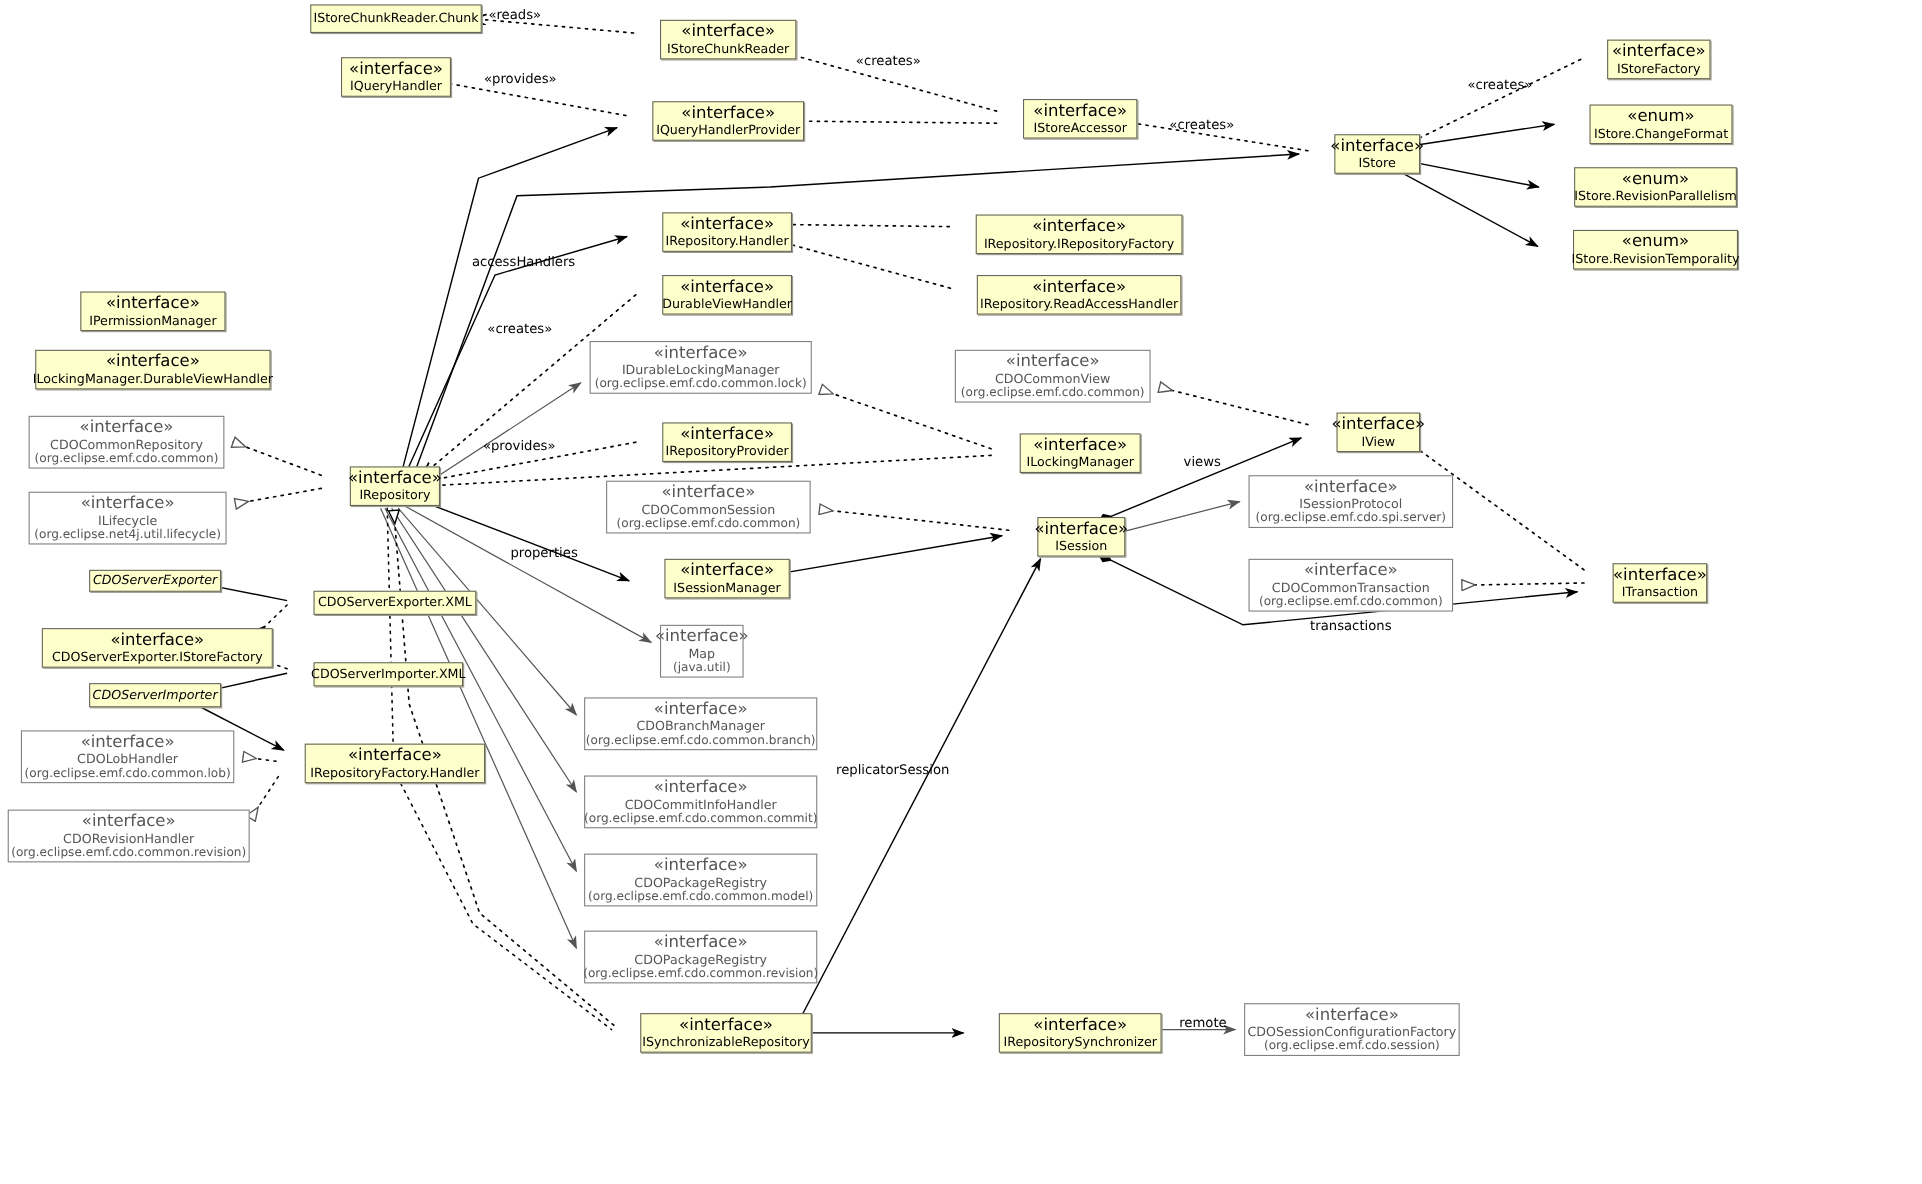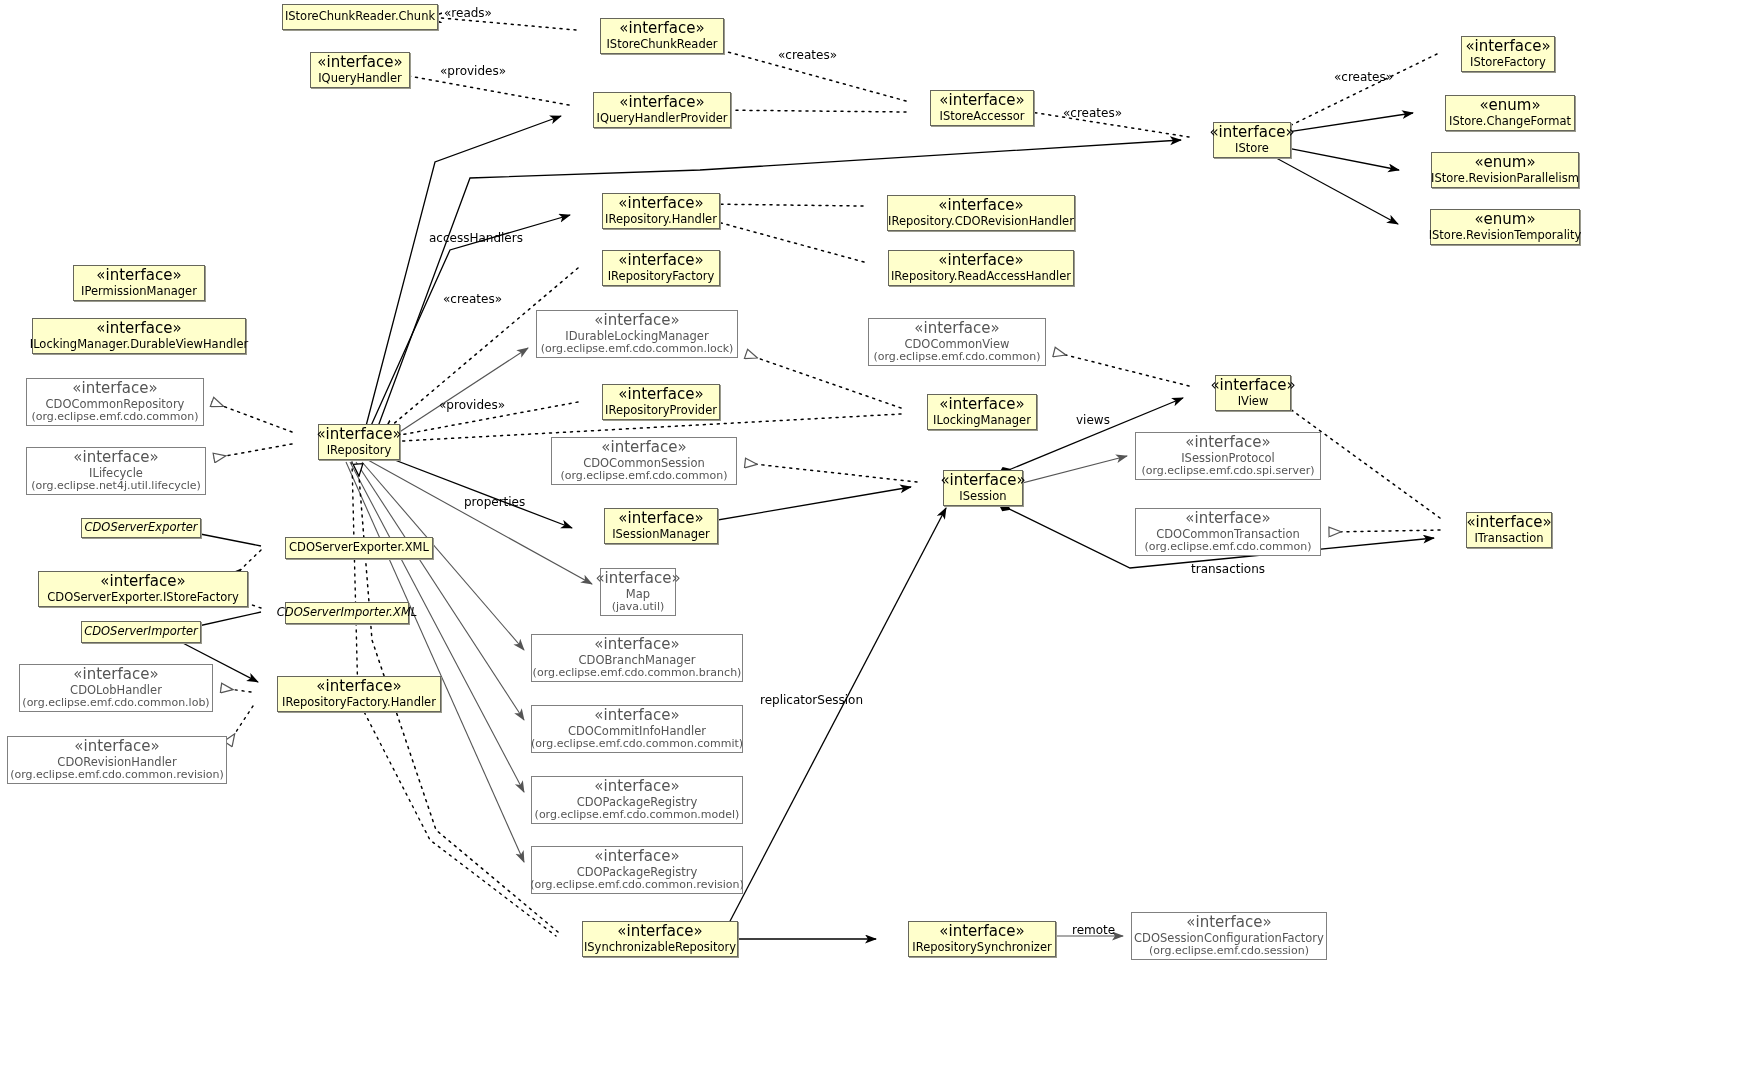--- a/index.html
+++ b/index.html
@@ -191,26 +191,26 @@
     <div class="nm">IStore.RevisionTemporality</div>
   </div>
 
   <div class="node primary" style="left:578px;top:193px;width:118px;height:36px;">
     <div class="stereo">«interface»</div>
     <div class="nm">IRepository.Handler</div>
   </div>
 
   <div class="node primary" style="left:863px;top:195px;width:188px;height:36px;">
     <div class="stereo">«interface»</div>
-    <div class="nm">IRepository.CDORevisionHandler</div>
+    <div class="nm">IRepository.IRepositoryFactory</div>
   </div>
 
   <div class="node primary" style="left:578px;top:250px;width:118px;height:36px;">
     <div class="stereo">«interface»</div>
-    <div class="nm">IRepositoryFactory</div>
+    <div class="nm">DurableViewHandler</div>
   </div>
 
   <div class="node primary" style="left:864px;top:250px;width:186px;height:36px;">
     <div class="stereo">«interface»</div>
     <div class="nm">IRepository.ReadAccessHandler</div>
   </div>
 
   <div class="node external" style="left:536px;top:310px;width:202px;height:48px;">
     <div class="stereo">«interface»</div>
     <div class="nm">IDurableLockingManager</div>
@@ -310,21 +310,21 @@
     <div class="stereo">«interface»</div>
     <div class="nm">CDOServerExporter.IStoreFactory</div>
   </div>
 
   <div class="node external" style="left:600px;top:568px;width:76px;height:48px;">
     <div class="stereo">«interface»</div>
     <div class="nm">Map</div>
     <div class="pkg">(java.util)</div>
   </div>
 
-  <div class="node primary" style="left:261px;top:602px;width:124px;height:22px;font-style:italic;">
+  <div class="node primary" style="left:261px;top:602px;width:136px;height:22px;">
     <div class="nm">CDOServerImporter.XML</div>
   </div>
 
   <div class="node primary abstract" style="left:57px;top:621px;width:120px;height:22px;">
     <div class="nm">CDOServerImporter</div>
   </div>
 
   <div class="node external" style="left:531px;top:634px;width:212px;height:48px;">
     <div class="stereo">«interface»</div>
     <div class="nm">CDOBranchManager</div>

